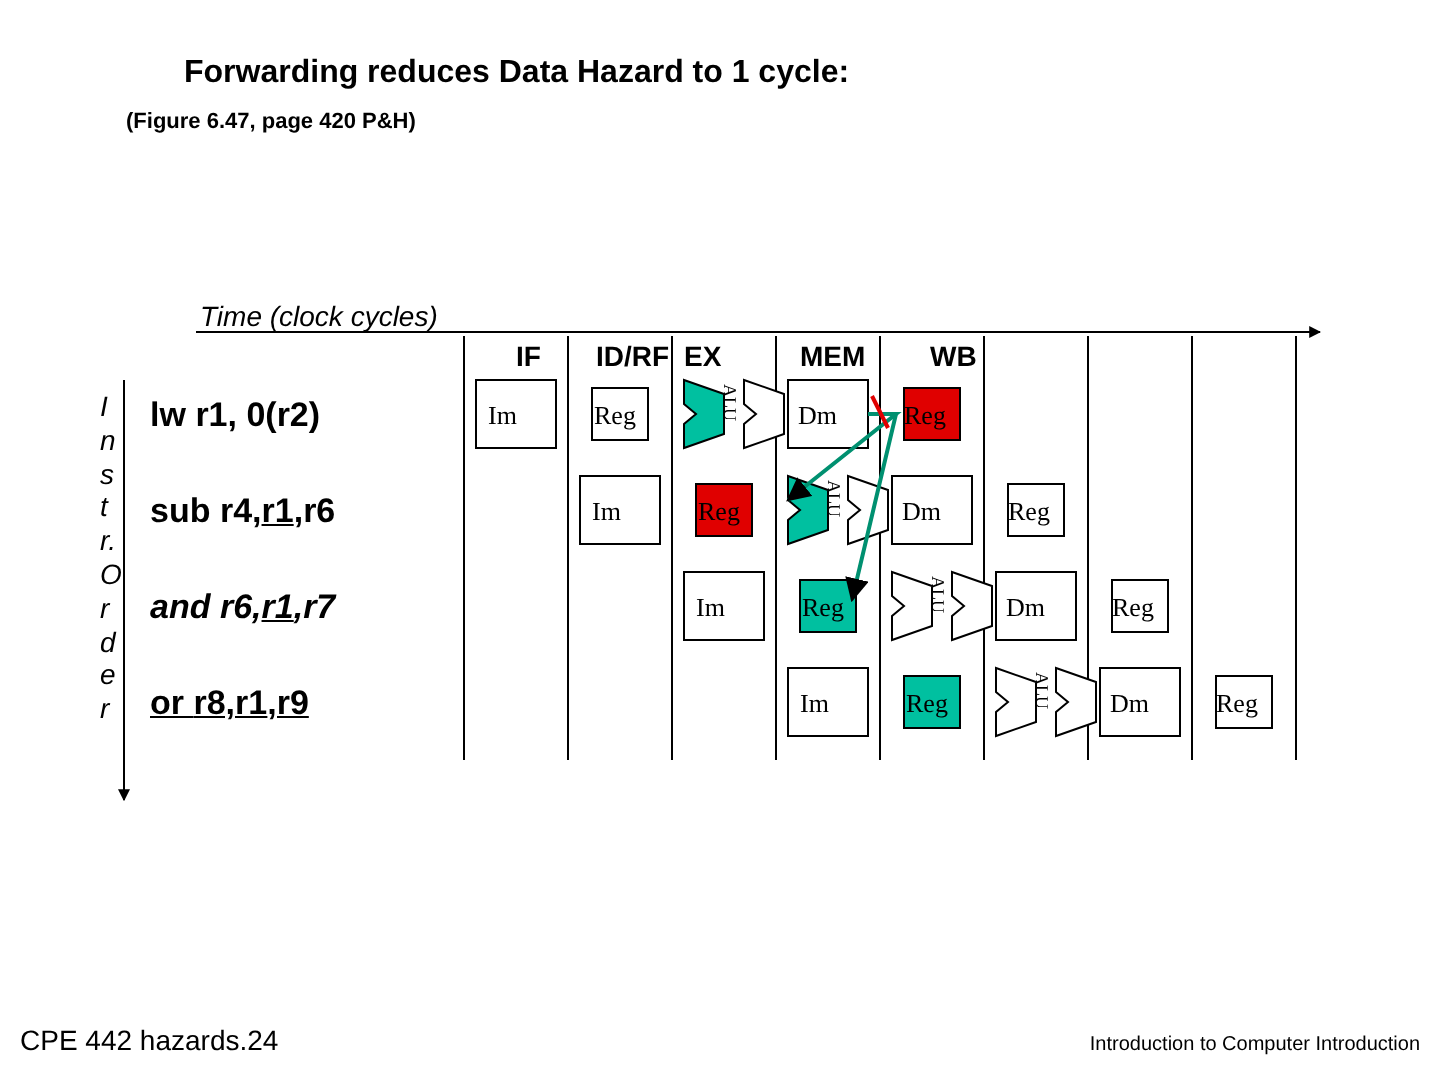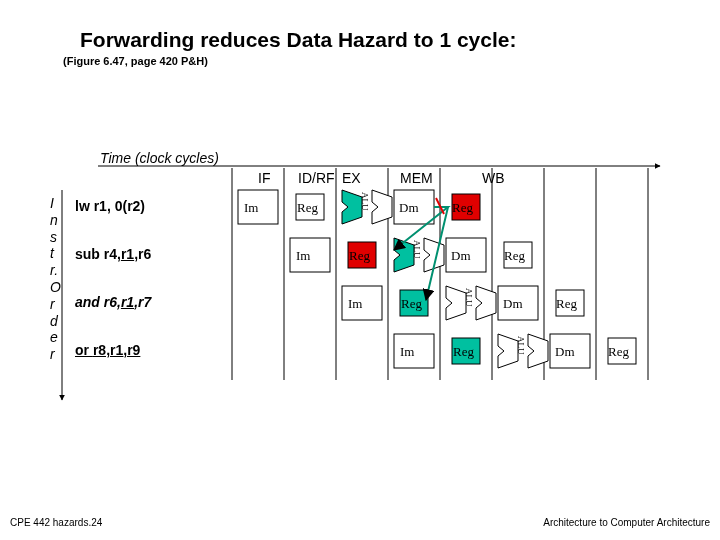--- a/index.html
+++ b/index.html
@@ -7,22 +7,22 @@
     padding: 0;
     font-family: Arial, Helvetica, sans-serif;
     width: 720px;
     height: 540px;
     position: relative;
     background: #fff;
   }
   .title {
     position: absolute;
     top: 28px;
-    left: 80px;
-    font-size: 21px;
+    left: 92px;
+    font-size: 16px;
     font-weight: bold;
   }
   .subtitle {
     position: absolute;
     top: 55px;
     left: 63px;
     font-size: 11px;
     font-weight: bold;
   }
   .timelabel {
@@ -38,39 +38,39 @@
     top: 195px;
     left: 50px;
     font-size: 14px;
     font-style: italic;
     line-height: 1.2;
   }
   .vlabel div { text-align:left;}
   .instrs {
     position: absolute;
     left: 75px;
-    font-size: 14px;
+    font-size: 17px;
     font-weight: bold;
   }
   .i1 { top: 198px;}
   .i2 { top: 246px;}
   .i3 { top: 294px; font-style: italic;}
   .i4 { top: 342px; text-decoration: underline;}
   .under { text-decoration: underline; }
   .stagehdr {
     position: absolute;
     top: 170px;
     font-size: 14px;
-    font-weight: normal;
+    font-weight: bold;
   }
   .footerL {
     position: absolute;
     bottom: 12px;
     left: 10px;
-    font-size: 10px;
+    font-size: 14px;
   }
   .footerR {
     position: absolute;
     bottom: 12px;
     right: 10px;
     font-size: 10px;
   }
   svg { position:absolute; }
 </style>
 </head>
@@ -104,21 +104,21 @@
   <span>and</span> <span>r6,</span><span class="under">r1</span><span>,r7</span>
 </div>
 <div class="instrs i4">
   <span>or</span> <span>  r8,</span><span class="under">r1</span><span>,r9</span>
 </div>
 
 <div class="stagehdr" style="left:258px">IF</div>
 <div class="stagehdr" style="left:298px">ID/RF</div>
 <div class="stagehdr" style="left:342px">EX</div>
 <div class="stagehdr" style="left:400px">MEM</div>
-<div class="stagehdr" style="left:482px">WB</div>
+<div class="stagehdr" style="left:465px">WB</div>
 
 <svg width="720" height="420" style="top:150px;left:0">
   <defs>
     <marker id="arr" viewBox="0 0 10 10" refX="9" refY="5" markerWidth="6" markerHeight="6" orient="auto">
       <path d="M0 0 L10 5 L0 10 z" fill="#000"></path>
     </marker>
   </defs>
 
   <line x1="98" y1="16" x2="660" y2="16" stroke="#000" marker-end="url(#arr)"></line>
 
@@ -203,13 +203,13 @@
 
   <g font-family="Times New Roman, serif" font-size="9">
     <text transform="translate(362,42) rotate(90)">ALU</text>
     <text transform="translate(414,90) rotate(90)">ALU</text>
     <text transform="translate(466,138) rotate(90)">ALU</text>
     <text transform="translate(518,186) rotate(90)">ALU</text>
   </g>
 </svg>
 
 <div class="footerL">CPE 442 hazards.24</div>
-<div class="footerR">Architecture to Computer Architecture</div>
+<div class="footerR">Introduction to Computer Introduction</div>
 
 </body></html>

